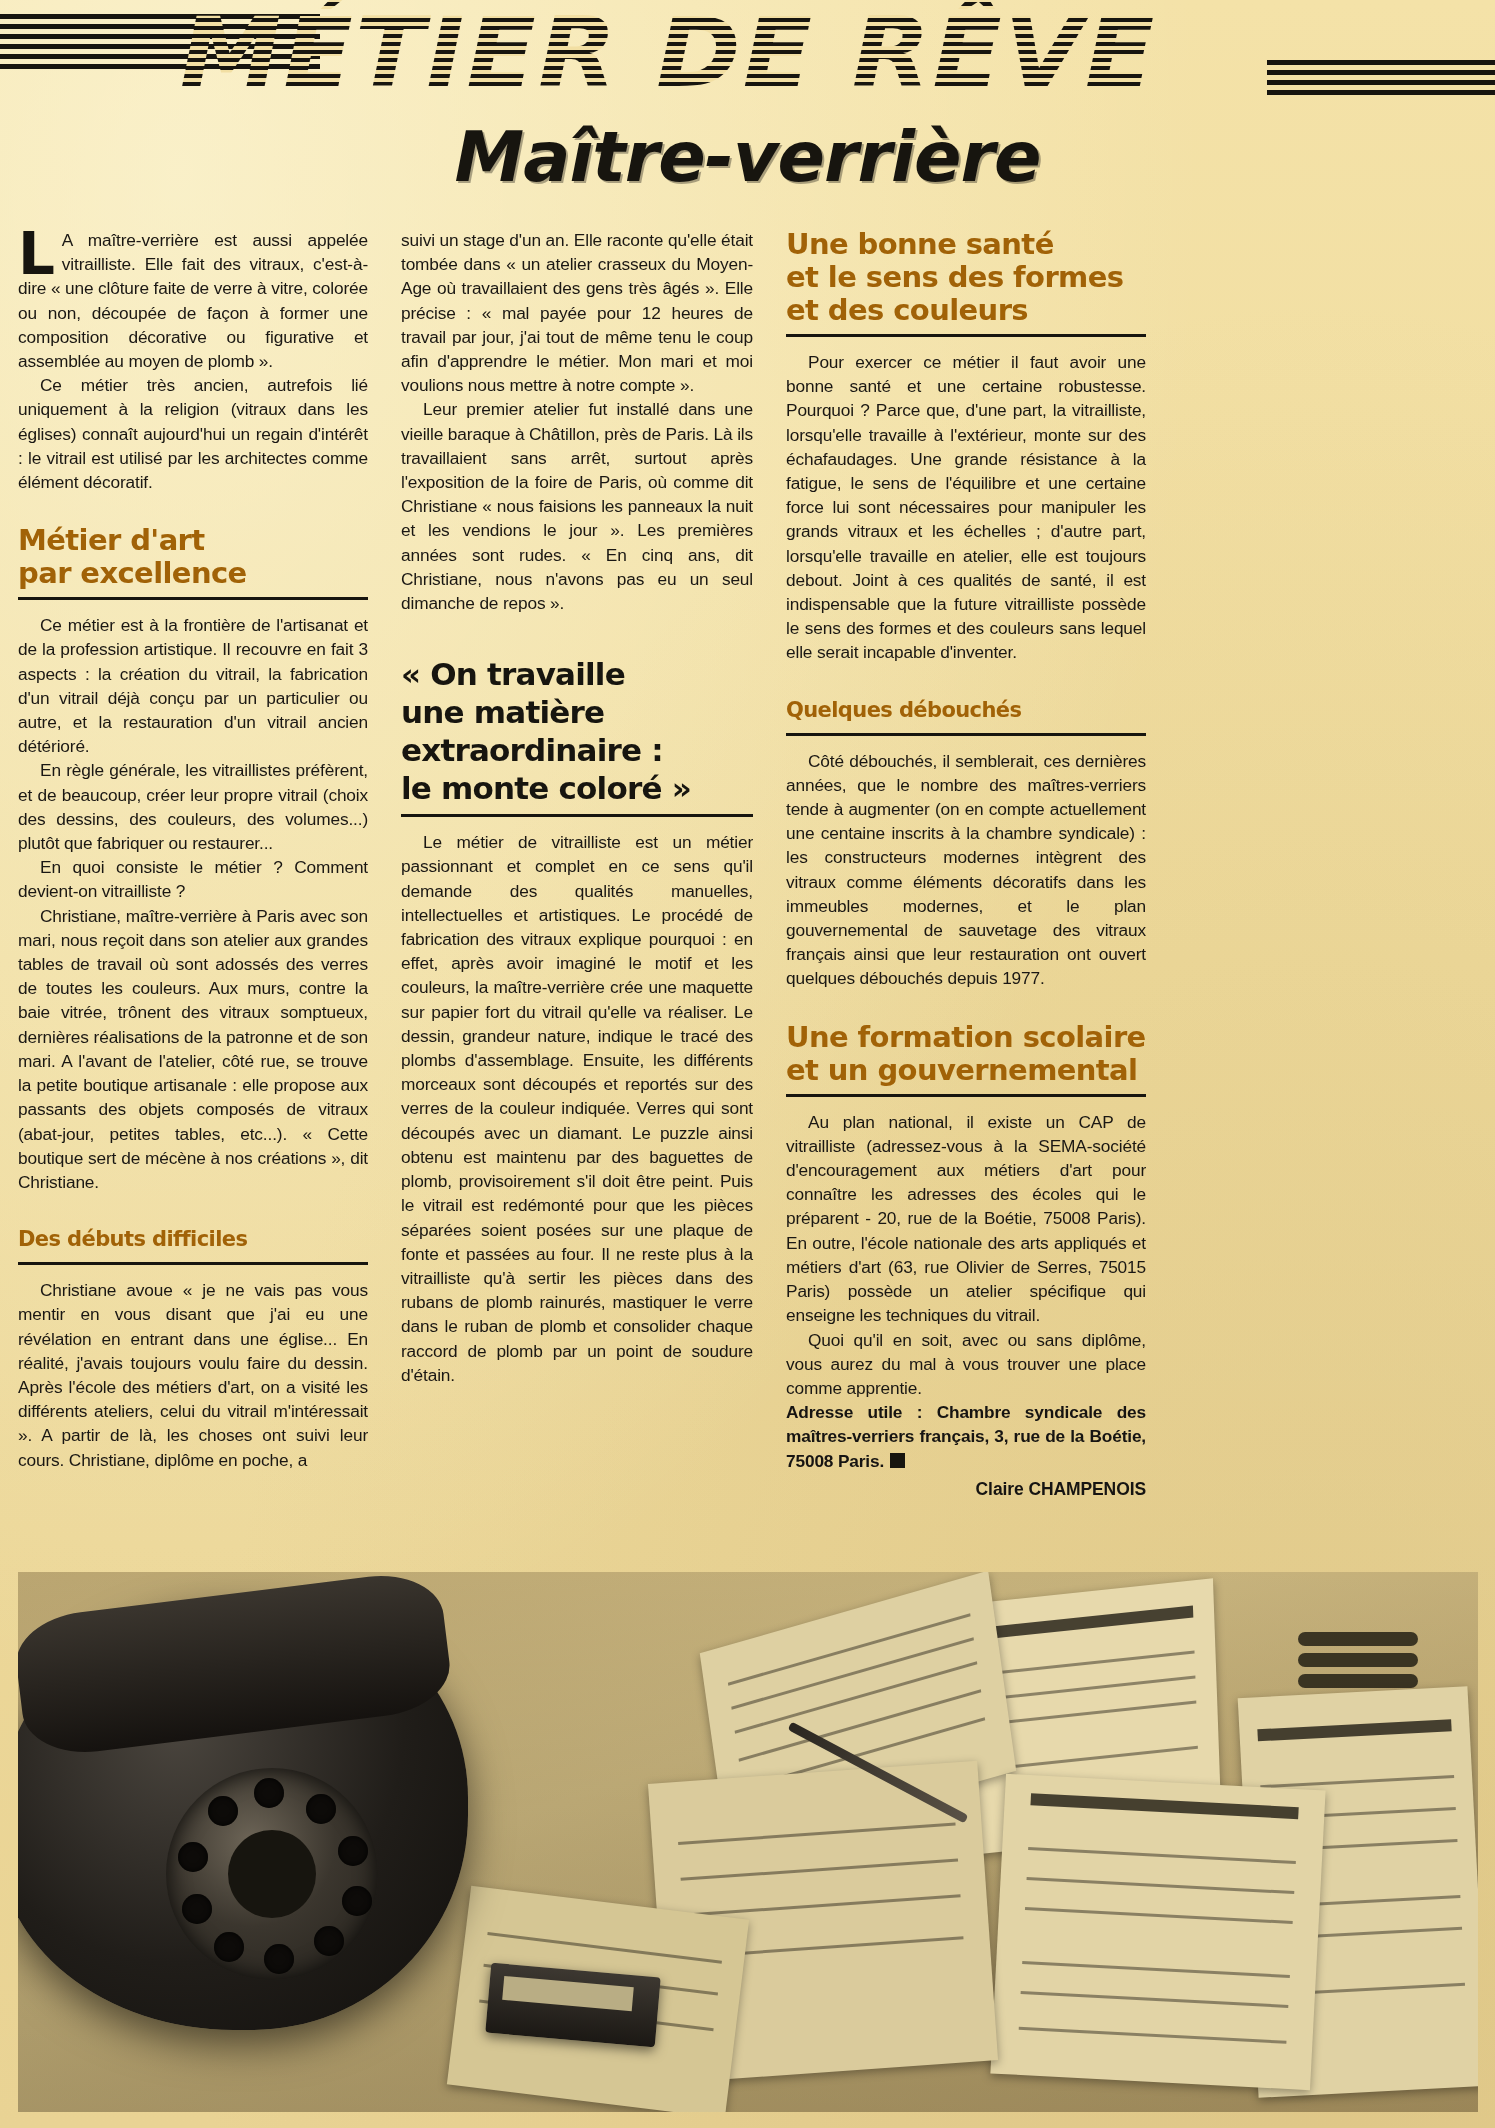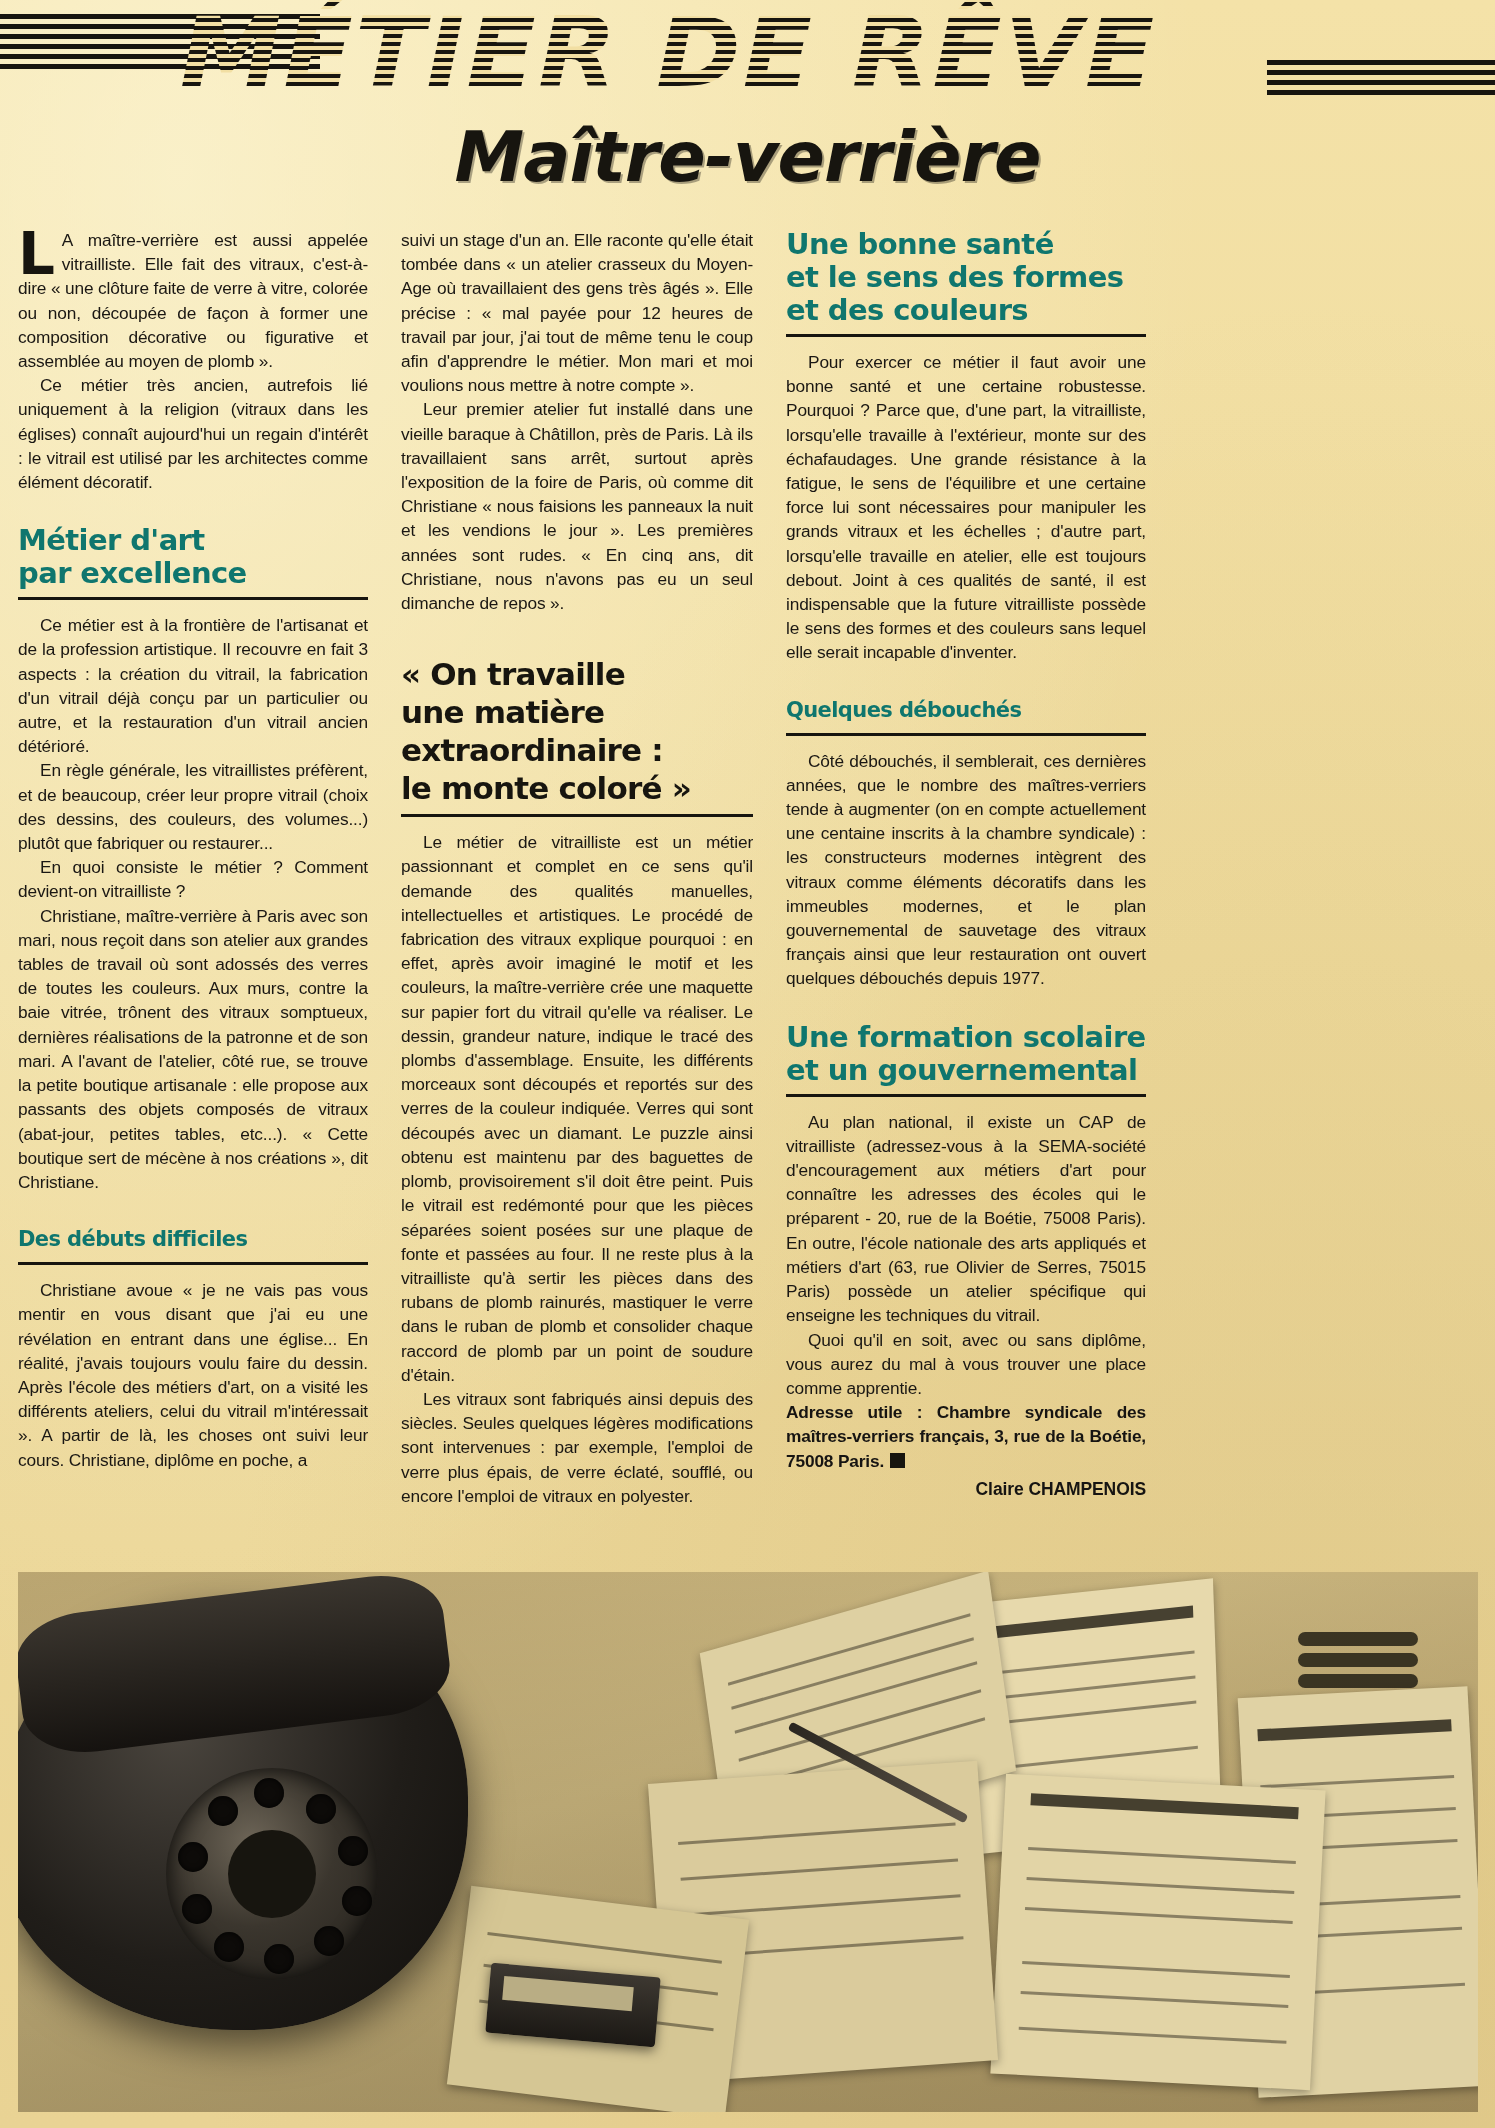--- a/index.html
+++ b/index.html
@@ -93,21 +93,21 @@
   }
   p.body.noind{text-indent:0;}
 
   h2.sec{
     margin:30px 0 0 0;
     font-family:"DejaVu Sans", sans-serif;
     font-weight:bold;
     font-size:29px;
     line-height:33px;
     letter-spacing:-0.6px;
-    color:#0f766e;
+    color:#a16207;
   }
   h2.sec.small{font-size:21px;line-height:31px;}
   .rule{
     height:3px;background:#17150f;margin:7px 0 13px 0;width:100%;
   }
 
   h2.quote{
     margin:40px 0 0 0;
     font-family:"DejaVu Sans", sans-serif;
     font-weight:bold;
@@ -263,21 +263,20 @@
 
       <h2 class="quote">
         <span>« On travaille</span><br>
         <span>une matière</span><br>
         <span>extraordinaire :</span><br>
         <span>le monte coloré »</span>
       </h2>
       <div class="rule"></div>
 
       <p class="body">Le métier de vitrailliste est un métier passionnant et complet en ce sens qu'il demande des qualités manuelles, intellectuelles et artistiques. Le procédé de fabrication des vitraux explique pourquoi : en effet, après avoir imaginé le motif et les couleurs, la maître-verrière crée une maquette sur papier fort du vitrail qu'elle va réaliser. Le dessin, grandeur nature, indique le tracé des plombs d'assemblage. Ensuite, les différents morceaux sont découpés et reportés sur des verres de la couleur indiquée. Verres qui sont découpés avec un diamant. Le puzzle ainsi obtenu est maintenu par des baguettes de plomb, provisoirement s'il doit être peint. Puis le vitrail est redémonté pour que les pièces séparées soient posées sur une plaque de fonte et passées au four. Il ne reste plus à la vitrailliste qu'à sertir les pièces dans des rubans de plomb rainurés, mastiquer le verre dans le ruban de plomb et consolider chaque raccord de plomb par un point de soudure d'étain.</p>
-      <p class="body">Les vitraux sont fabriqués ainsi depuis des siècles. Seules quelques légères modifications sont intervenues : par exemple, l'emploi de verre plus épais, de verre éclaté, soufflé, ou encore l'emploi de vitraux en polyester.</p>
     </div>
 
     <div class="col c3">
       <h2 class="sec" style="margin-top:0">
         <span>Une bonne santé</span><br>
         <span>et le sens des formes</span><br>
         <span>et des couleurs</span>
       </h2>
       <div class="rule"></div>
 

